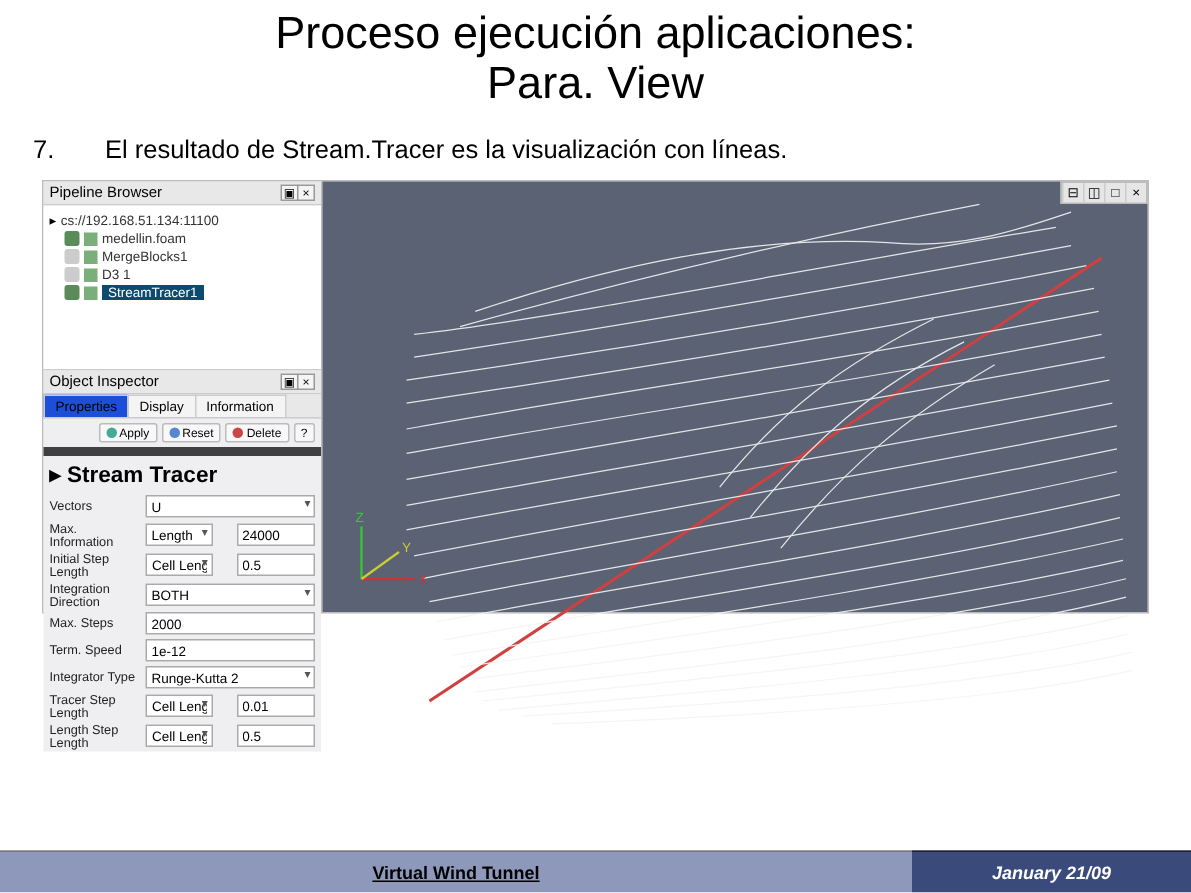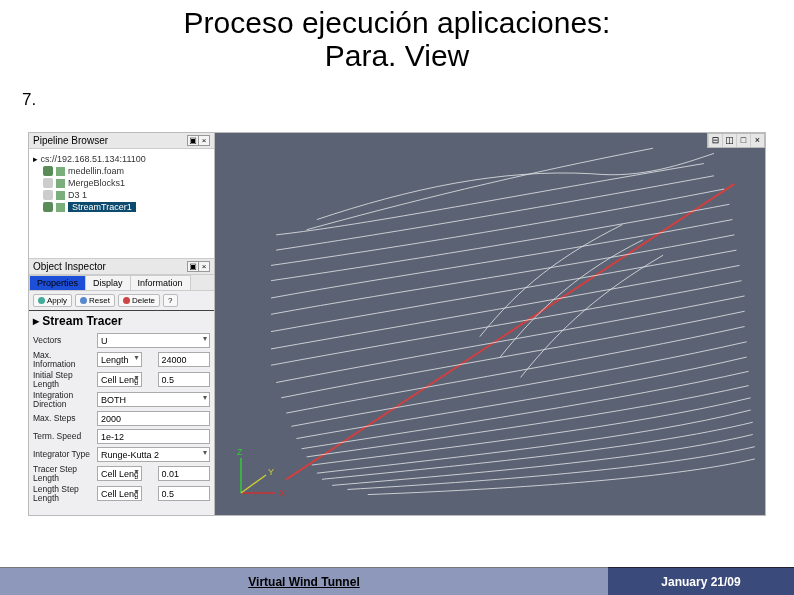--- a/index.html
+++ b/index.html
@@ -3,77 +3,78 @@
 <meta charset="utf-8">
 <style>
   * { box-sizing: border-box; margin: 0; padding: 0; }
   body { font-family: Arial, sans-serif; background: #fff; width: 794px; height: 595px; overflow: hidden; position: relative; }
   .slide { width: 794px; height: 595px; position: relative; }
   .title { font-size: 30px; text-align: center; padding-top: 6px; line-height: 1.1; font-weight: normal; }
   .step-row { display: flex; align-items: flex-start; padding: 18px 40px 10px 22px; font-size: 17px; }
   .step-num { width: 48px; }
   .step-text { flex: 1; }
 
-  .paraview { margin: 12px 28px; border: 1px solid #bbb; height: 384px; display: flex; font-size: 10px; background: #efeef0; }
+  .paraview { margin: 0 28px; border: 1px solid #bbb; height: 289px; display: flex; font-size: 10px; background: #efeef0; }
   .left-pane { width: 186px; display: flex; flex-direction: column; border-right: 1px solid #bbb; }
   .panel-header { background: #e8e8e8; border-bottom: 1px solid #ccc; padding: 2px 4px; display: flex; align-items: center; justify-content: space-between; font-size: 10px; }
   .panel-header .winctrl { display: flex; gap: 0; }
   .panel-header .winctrl span { width: 12px; height: 11px; border: 1px solid #999; background: #f4f4f4; display: inline-block; margin-left: -1px; font-size: 8px; text-align: center; line-height: 9px; }
 
   .pipeline { background: #fff; flex: 0 0 110px; overflow: hidden; border-bottom: 1px solid #ccc; }
   .tree { padding: 4px 4px; }
   .tree-item { display: flex; align-items: center; gap: 3px; padding: 1px 0; font-size: 9px; }
   .tree-item .eye { width: 10px; height: 10px; display: inline-block; }
   .tree-item .eye.on { background: #5a8c5a; border-radius: 2px; }
   .tree-item .eye.off { background: #ccc; border-radius: 2px; }
   .tree-item .cube { width: 9px; height: 9px; background: #7aae7a; display: inline-block; }
   .tree-item.selected .label { background: #0c4a6e; color: #fff; padding: 0 4px; }
   .tree-item .label { color: #333; }
 
   .inspector { flex: 1; display: flex; flex-direction: column; background: #efeef0; }
   .tabs { display: flex; border-bottom: 1px solid #ccc; background: #e8e8e8; }
   .tab { padding: 2px 7px; font-size: 9px; border: 1px solid #ccc; border-bottom: none; background: #f4f4f4; margin-right: -1px; }
   .tab.active { background: #1d4ed8; }
-  .btn-row { display: flex; gap: 3px; padding: 3px 4px; border-bottom: 1px solid #404040; }
+  .btn-row { display: flex; gap: 3px; padding: 3px 4px; border-bottom: 6px solid #404040; justify-content: flex-end; }
   .btn { border: 1px solid #bbb; background: #f8f8f8; padding: 1px 4px; font-size: 8px; border-radius: 2px; display: flex; align-items: center; gap: 2px; }
   .btn .ico-green { width: 7px; height: 7px; background: #4a9; display: inline-block; border-radius: 50%; }
   .btn .ico-red { width: 7px; height: 7px; background: #c44; display: inline-block; border-radius: 50%; }
   .btn .ico-blue { width: 7px; height: 7px; background: #58c; display: inline-block; border-radius: 50%; }
-  .section-head { font-weight: bold; font-size: 12px; padding: 3px 4px; }
+  .section-head { font-weight: bold; font-size: 15px; padding: 3px 4px; }
   .props { padding: 2px 4px; display: grid; grid-template-columns: 60px 1fr; row-gap: 3px; column-gap: 4px; font-size: 9px; align-items: center; }
   .props label { font-size: 8.5px; color: #222; line-height: 1; }
   .combo, .txt { border: 1px solid #aaa; background: #fff; font-size: 9px; padding: 1px 3px; width: 100%; height: 15px; }
   .combo { appearance: none; position: relative; }
   .combo-wrap { position: relative; width: 100%; }
   .combo-wrap::after { content: "▾"; position: absolute; right: 3px; top: 1px; font-size: 8px; color: #555; pointer-events: none; }
   .split2 { display: flex; gap: 16px; }
   .split2 > * { flex: 1; }
 
   .viewport { flex: 1; background: #5a6273; position: relative; }
   .view-toolbar { position: absolute; top: 0; right: 0; display: flex; background: #e6e6e6; border: 1px solid #bbb; }
   .view-toolbar span { width: 14px; height: 13px; border-left: 1px solid #ccc; font-size: 9px; text-align: center; line-height: 13px; }
 
   .streamlines { position: absolute; inset: 0; }
   .axis-gizmo { position: absolute; left: 16px; bottom: 12px; width: 60px; height: 60px; }
 
   .footer { position: absolute; bottom: 0; left: 0; right: 0; height: 28px; display: flex; }
   .footer-left { flex: 1; background: #8e98bb; display: flex; align-items: center; justify-content: center; font-size: 12px; font-weight: bold; border-top: 1px solid #777; text-decoration: underline; }
-  .footer-right { width: 186px; background: #3a4a7a; color: #fff; display: flex; align-items: center; justify-content: center; font-size: 12px; font-weight: bold; border-top: 1px solid #223; }
+  .footer-right { width: 186px; background: #3a4a7a; color: #fff; display: flex; align-items: center; justify-content: center; font-size: 12px; font-weight: bold; border-top: 1px solid #223; font-style: italic; }
 </style>
 </head>
 <body>
 
 <div class="slide">
   <div class="title">
     <span>Proceso ejecución aplicaciones:</span><br>
     <span>Para. View</span>
   </div>
 
   <div class="step-row">
     <div class="step-num">7.</div>
+    <div class="step-text">El resultado de Stream.Tracer es la visualización con líneas.</div>
   </div>
 
   <div class="paraview">
     <div class="left-pane">
 
       <div class="panel-header">
         <span>Pipeline Browser</span>
         <span class="winctrl">
           <span>▣</span>
           <span>×</span>

